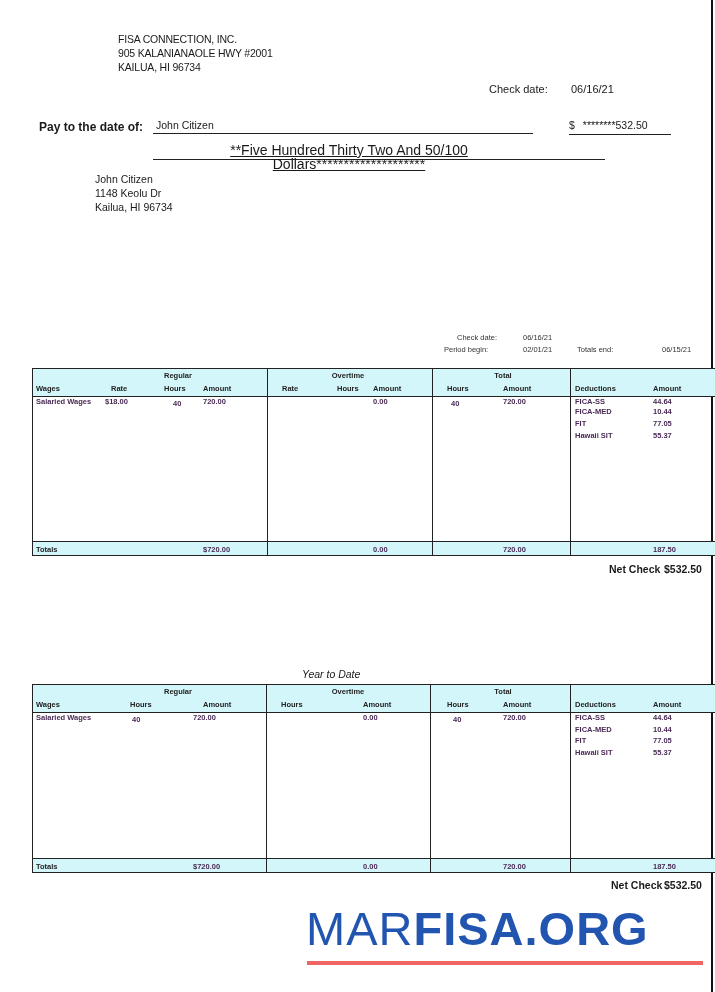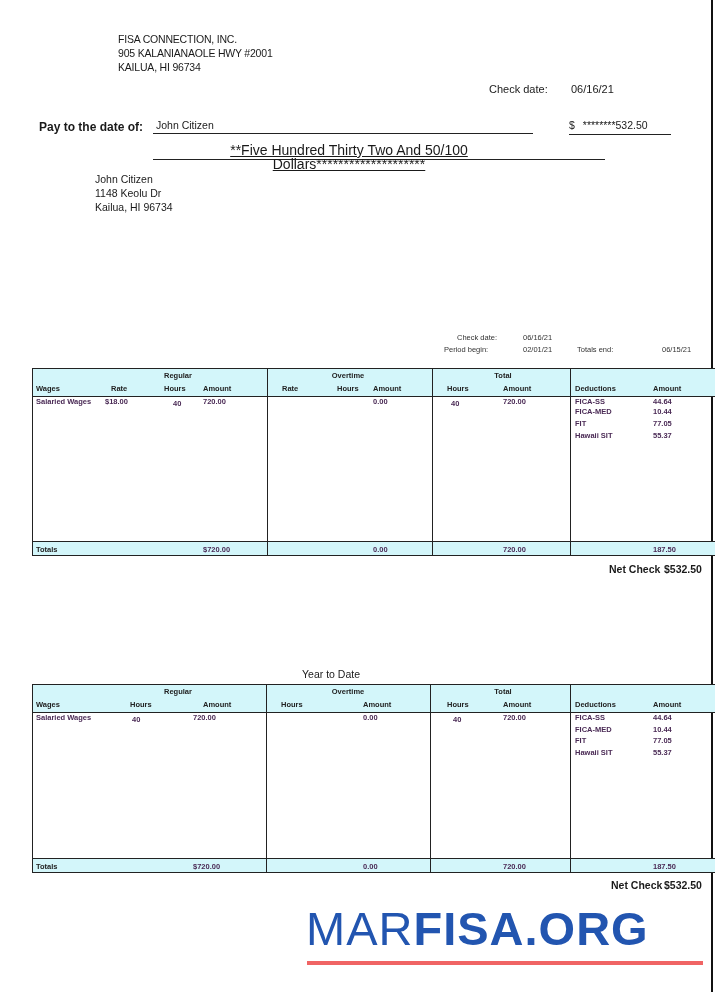--- a/index.html
+++ b/index.html
@@ -39,21 +39,21 @@
   .hdr { position: absolute; left: 0; right: 0; top: 0; height: 27px; background: #d3f6fa; border-bottom: 1px solid #222; }
   .tot { position: absolute; left: 0; right: 0; bottom: 0; height: 13px; background: #d3f6fa; border-top: 1.5px solid #222; }
   .tot.white { background: #ffffff; }
   .t { position: absolute; font-size: 7.5px; font-weight: bold; white-space: nowrap; color: #222; line-height: 9px; }
   .d { position: absolute; font-size: 7.5px; white-space: nowrap; color: #4a2a55; line-height: 10px; font-weight: bold; }
   .r { text-align: left; }
   .c { text-align: center; }
 
   .net-label { font-size: 10.5px; font-weight: bold; padding-left: 44px; }
   .net-val { font-size: 10.5px; font-weight: bold; }
-  .ytd-title { left: 302px; top: 668px; font-size: 10.5px; }
+  .ytd-title { left: 302px; top: 668px; font-size: 10.5px; font-style: italic; }
 
   
   .wm { left: 306px; top: 903px; font-size: 47px; color: #2255b0; letter-spacing: 1px; line-height: 52px; white-space: nowrap; }
   .wm .thin { font-weight: normal; }
   .wm .bold { font-weight: bold; }
   .wm-underline { left: 307px; top: 961px; width: 396px; height: 4px; background: #f06464; }
 </style>
 </head>
 <body>
 

